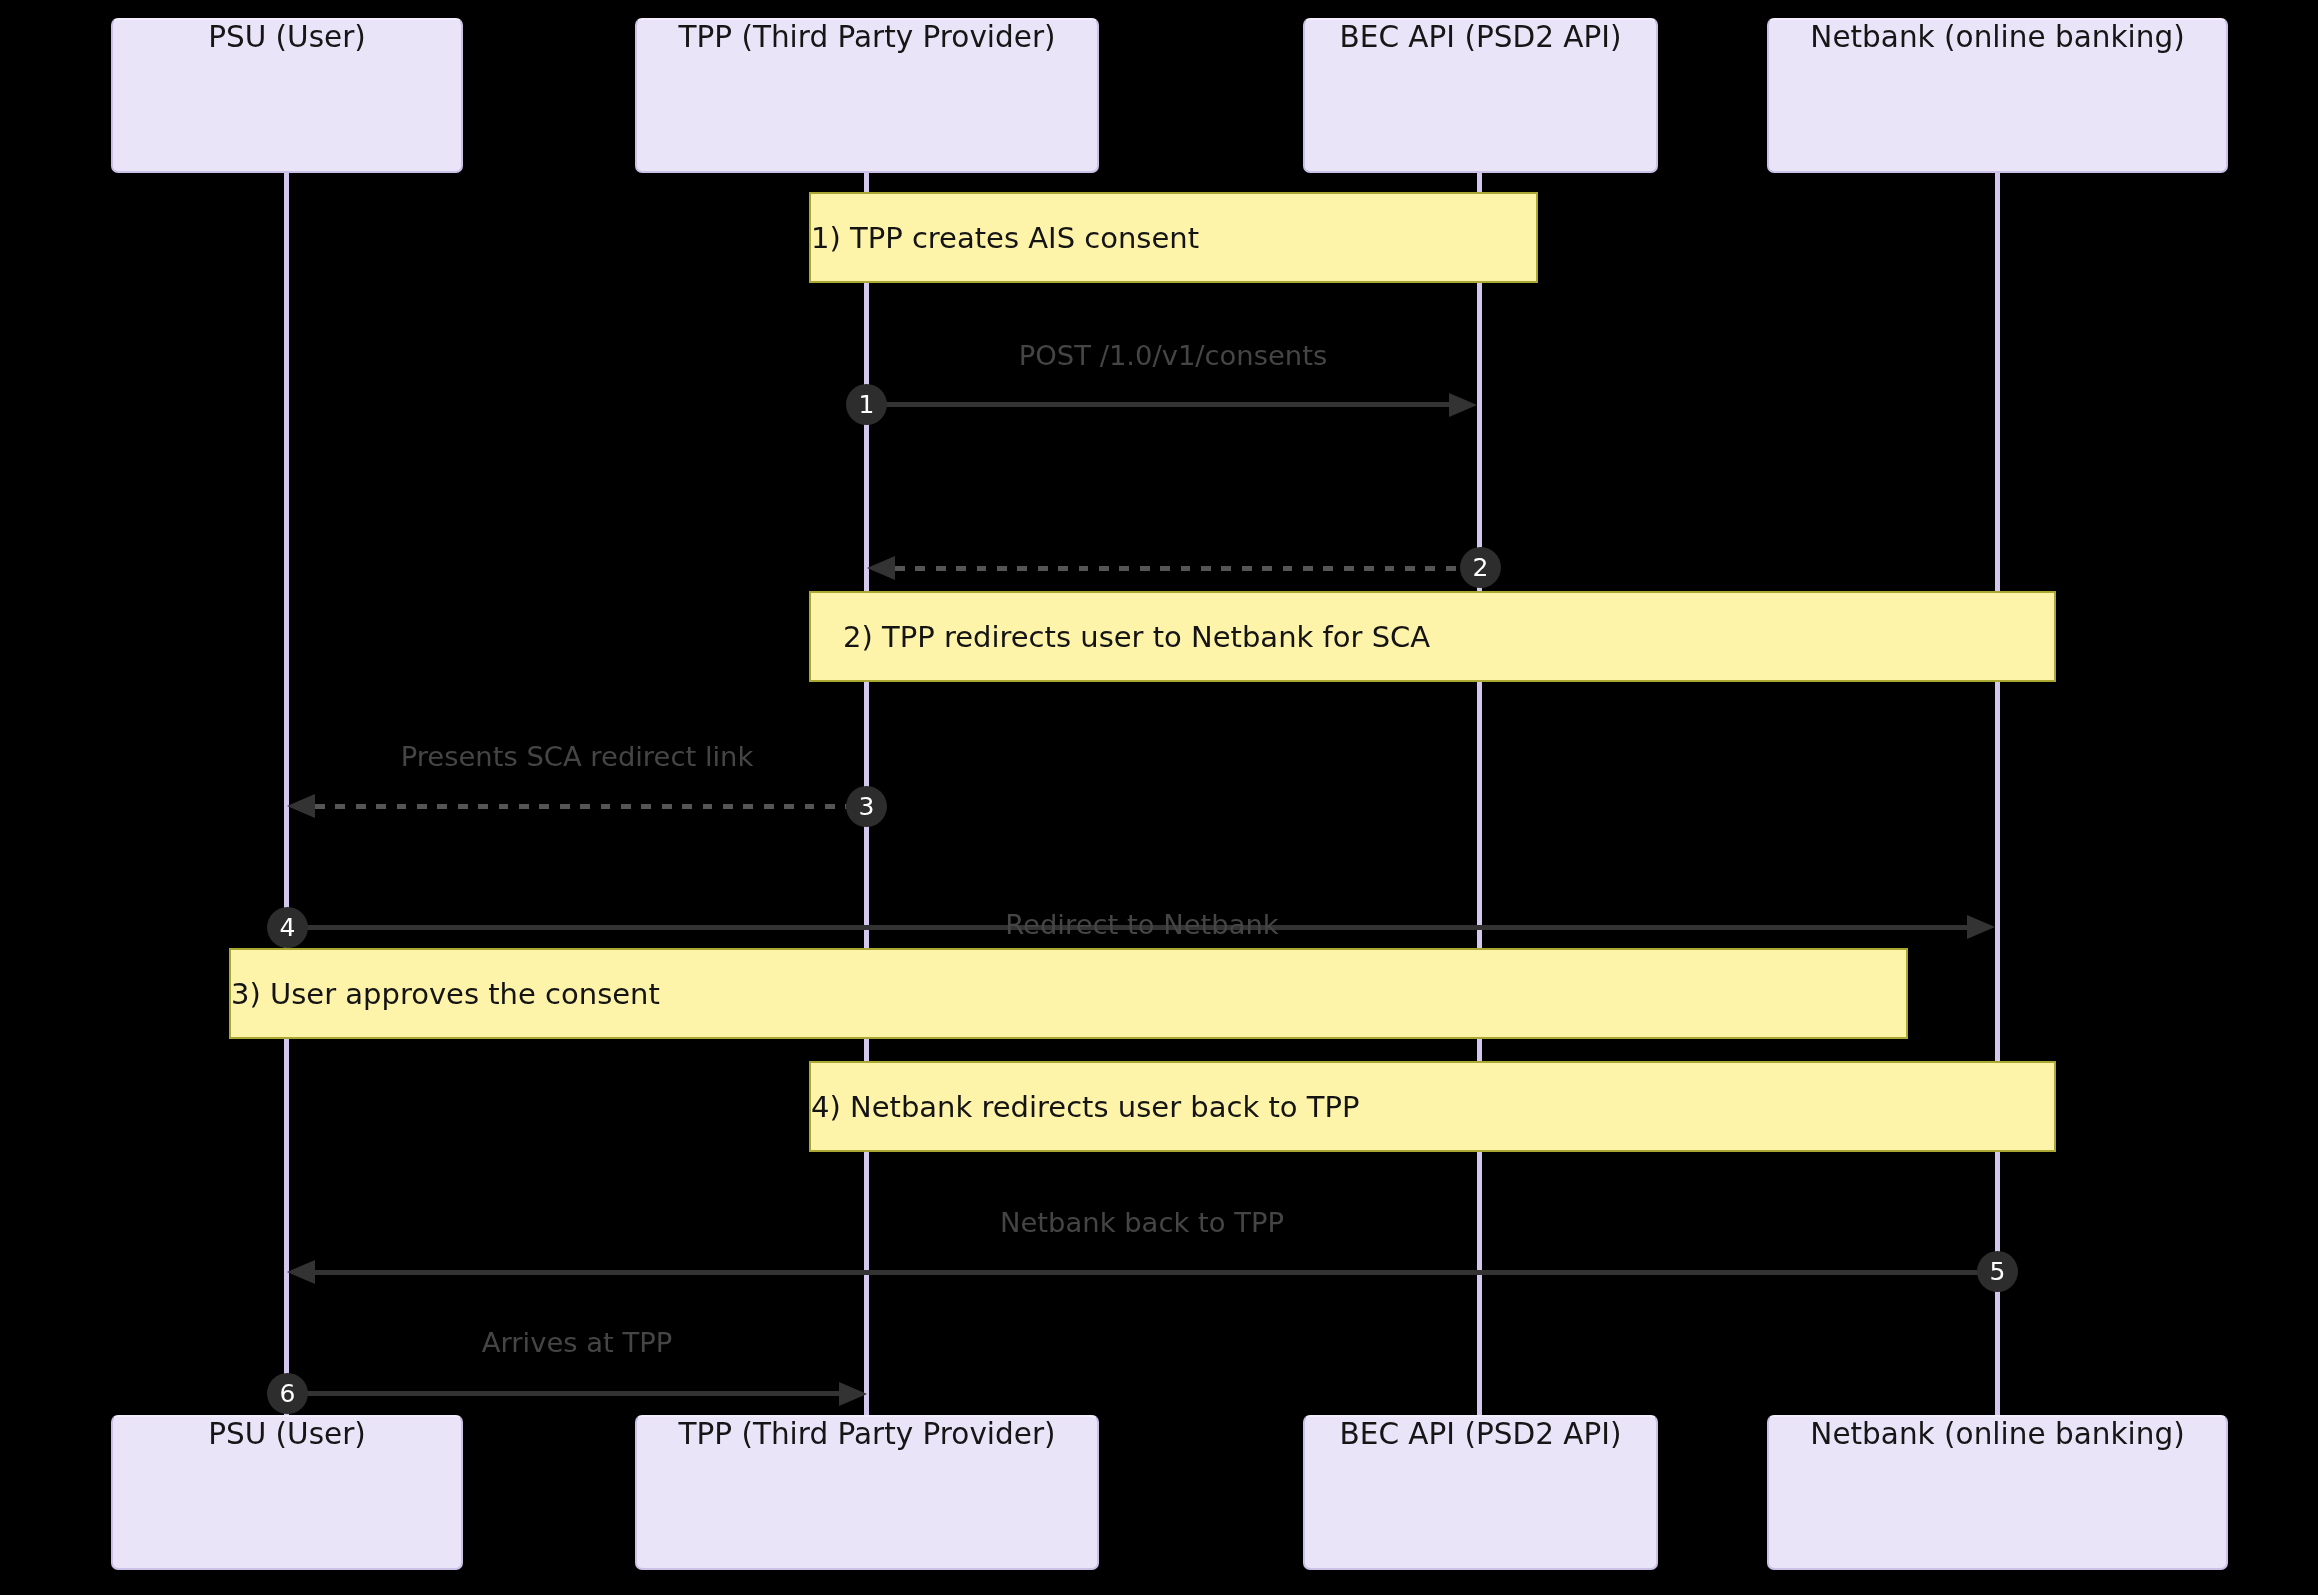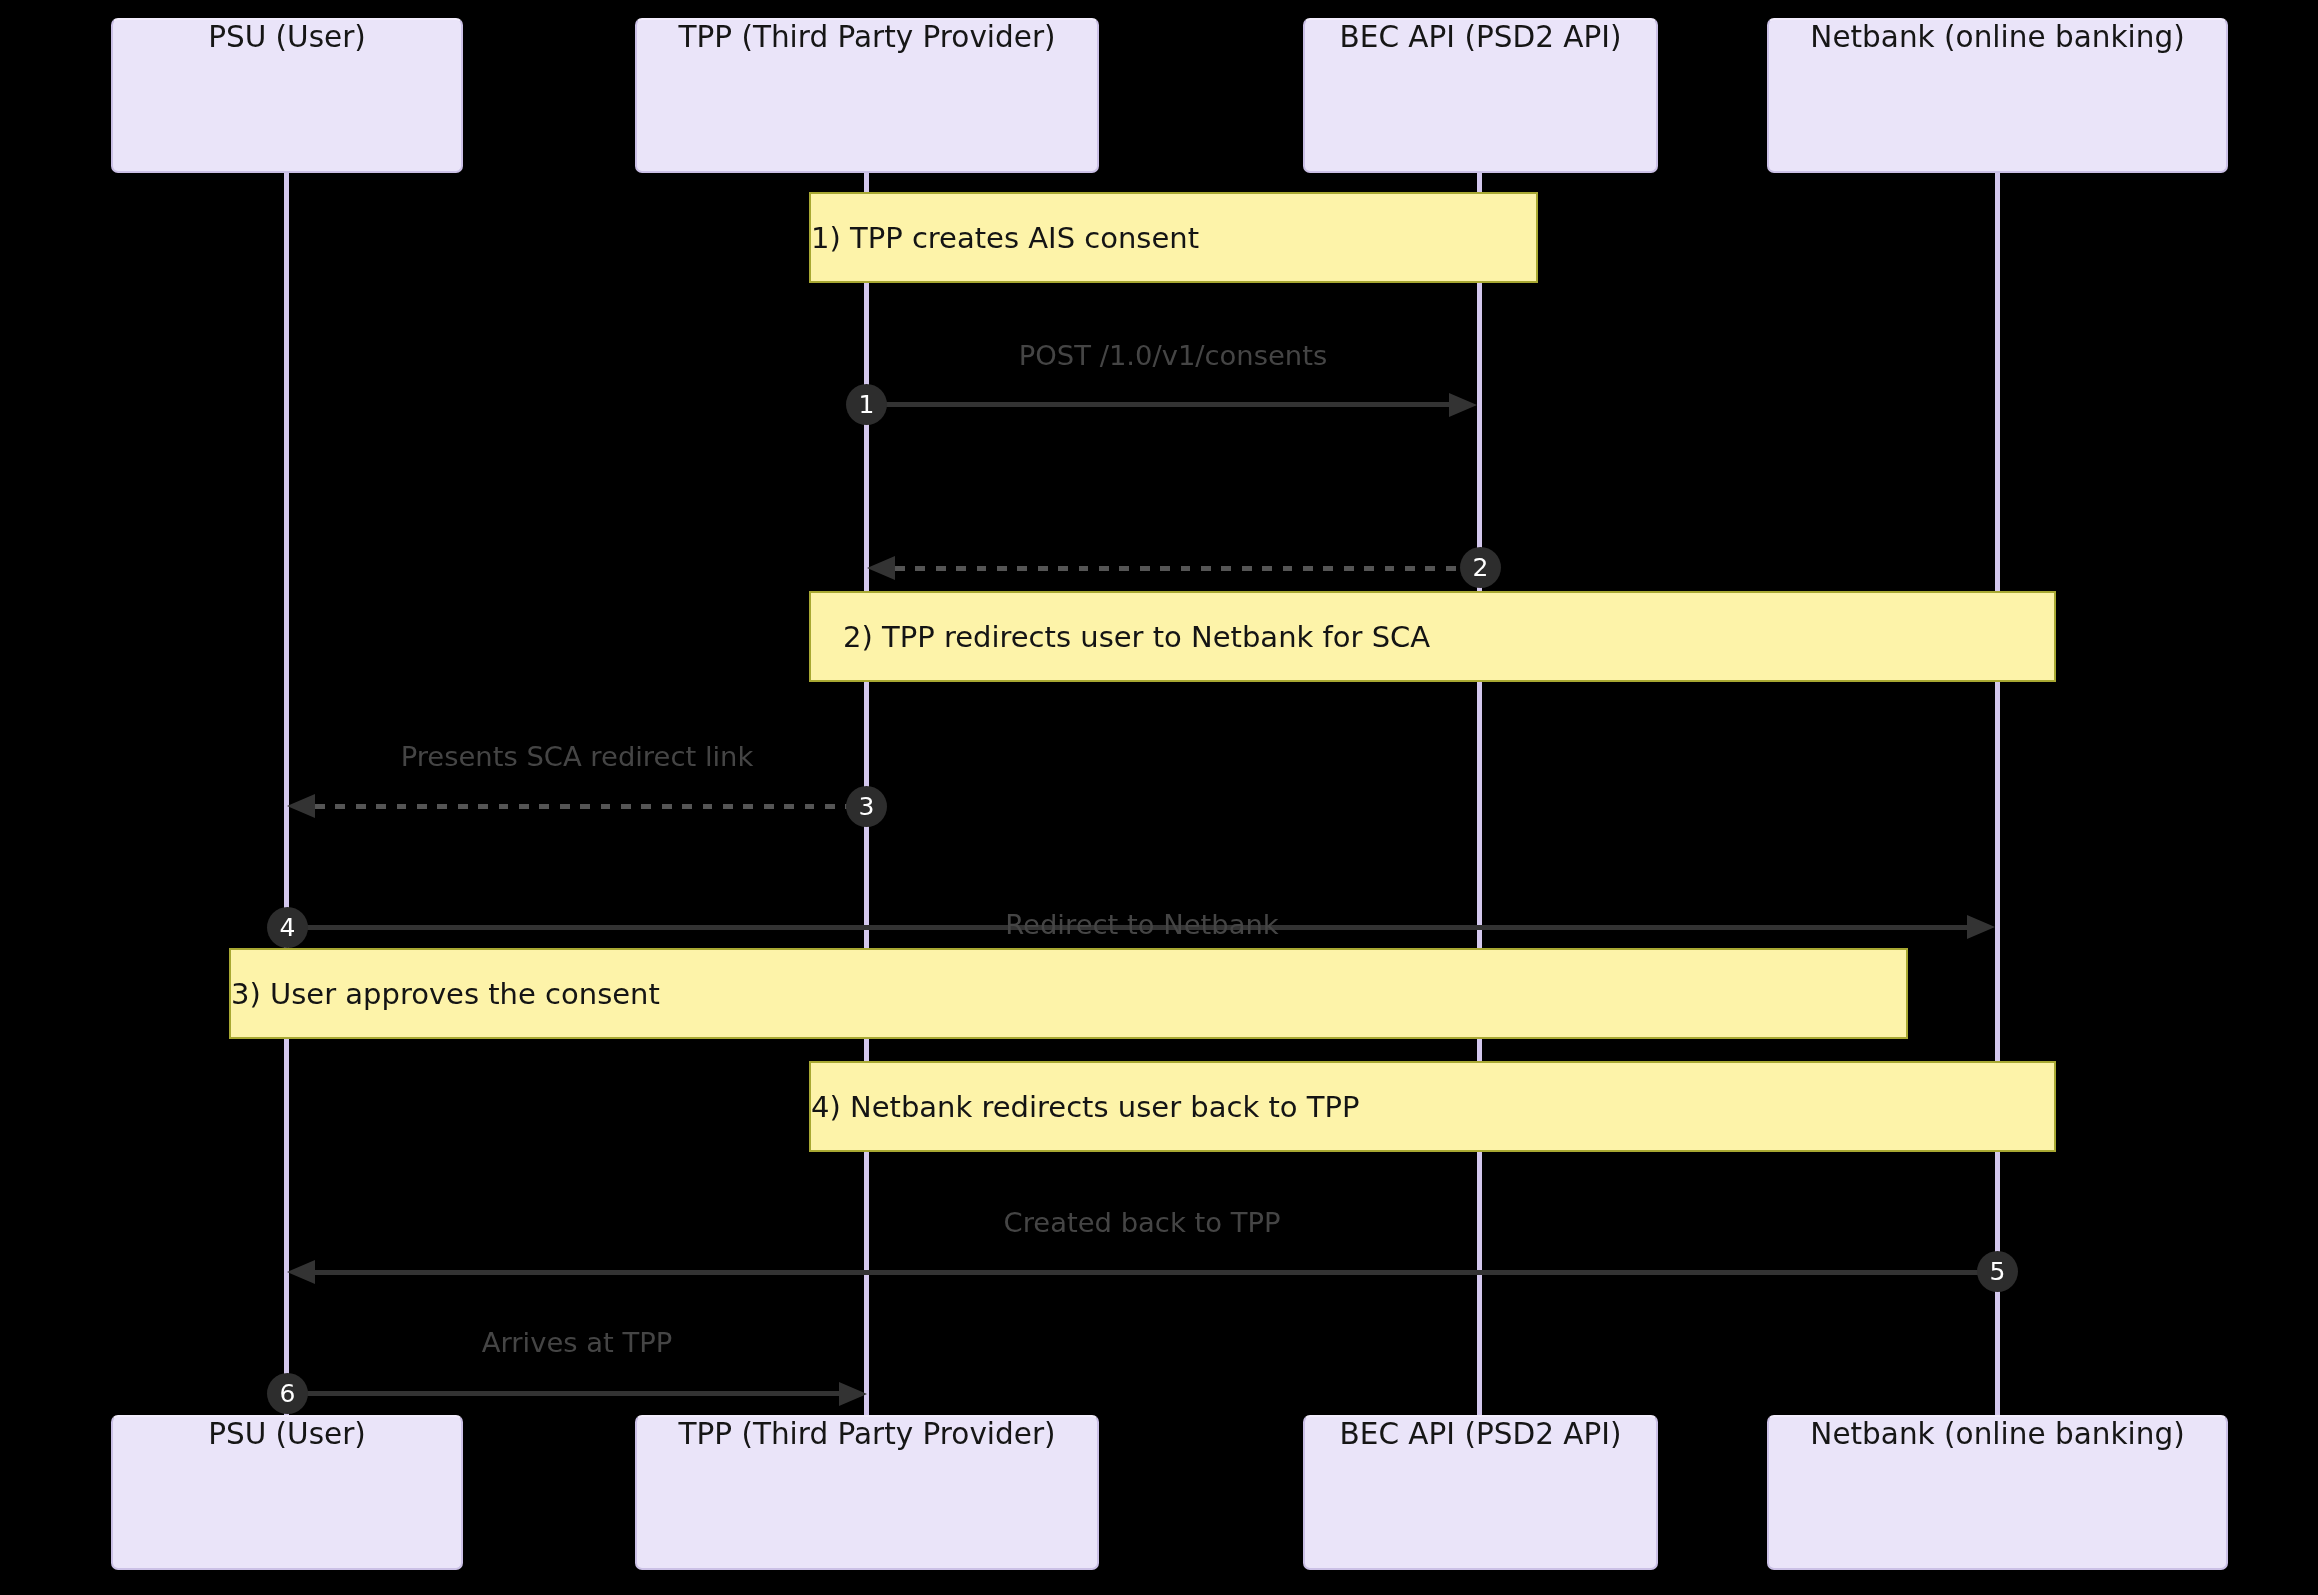--- a/index.html
+++ b/index.html
@@ -148,21 +148,21 @@
 
   <div class="note" style="left:229px;top:948px;width:1679px;">
     <span>3) User approves the consent</span>
   </div>
 
   <div class="note" style="left:809px;top:1061px;width:1247px;">
     <span>4) Netbank redirects user back to TPP</span>
   </div>
 
   <div class="msg-label" style="left:1142px;top:1200px;">
-    <span>Created back to TPP</span>
+    <span>Netbank back to TPP</span>
   </div>
   <div class="msg-line solid" style="left:315px;top:1270px;width:1683px;"></div>
   <div class="arrowhead left" style="left:287px;top:1260px;"></div>
   <div class="seq-badge" style="left:1977px;top:1251px;">
     <span>5</span>
   </div>
 
   <div class="msg-label" style="left:577px;top:1320px;">
     <span>Arrives at TPP</span>
   </div>

